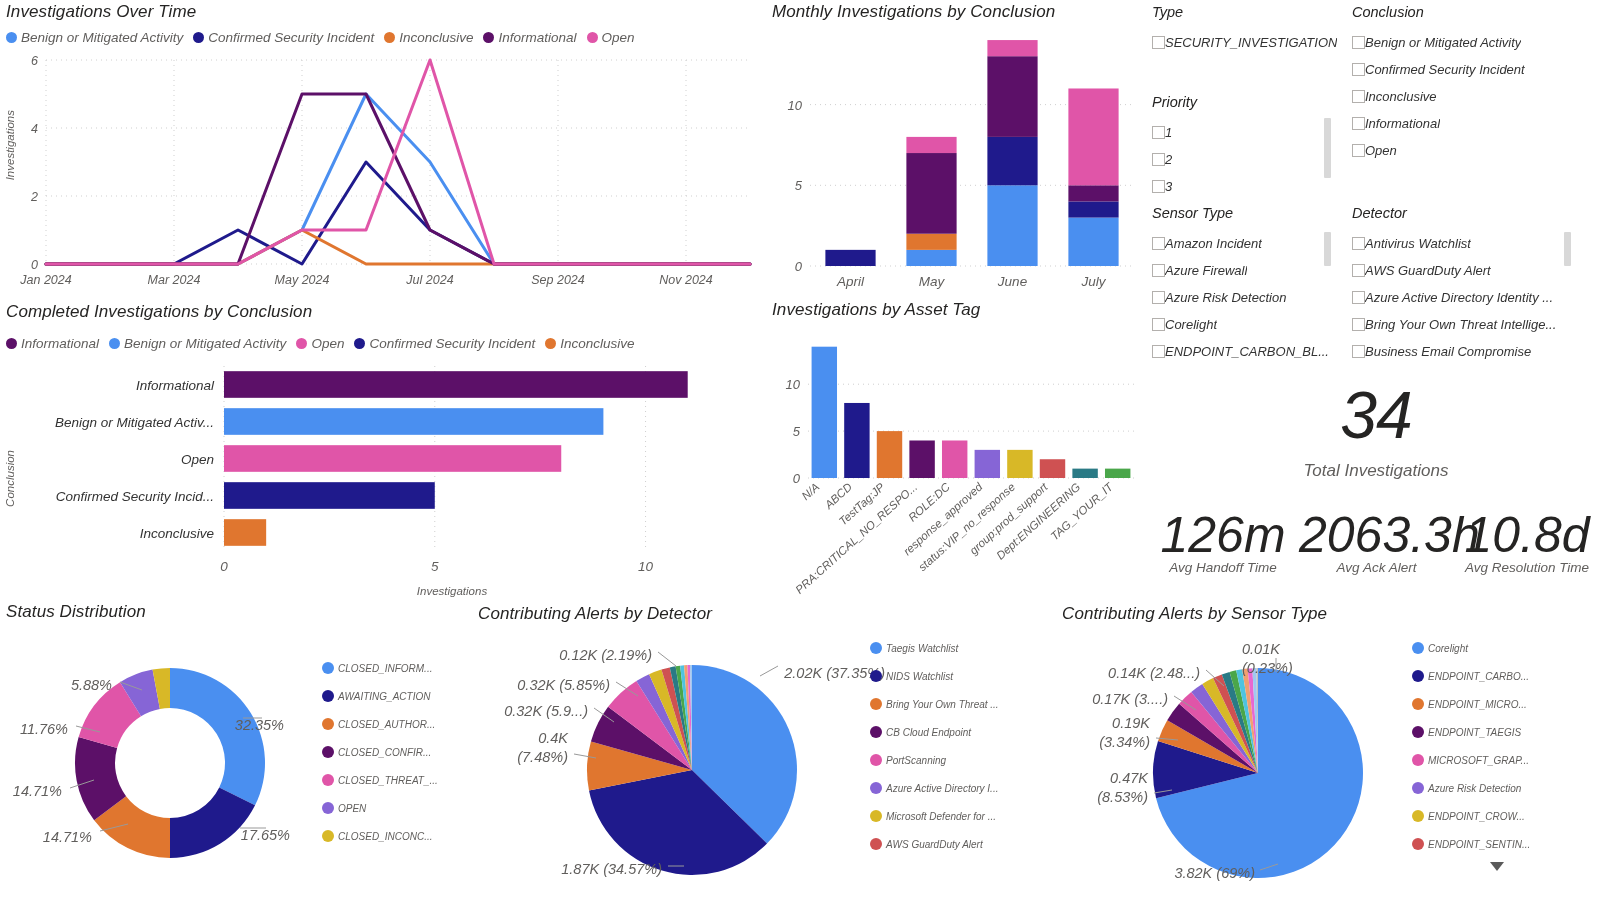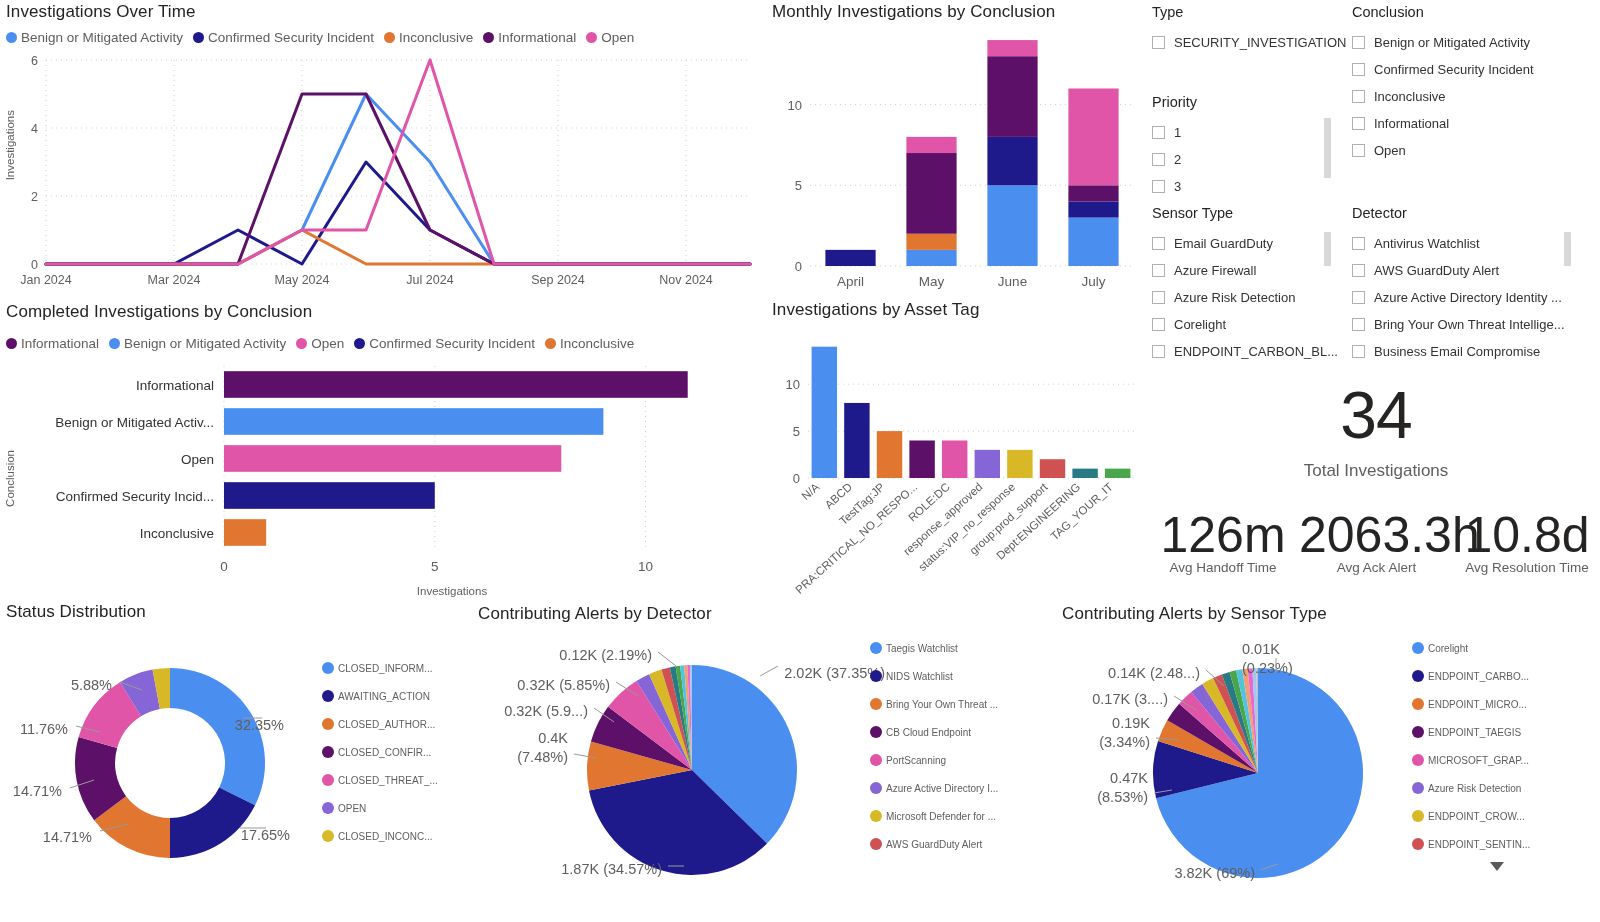--- a/index.html
+++ b/index.html
@@ -3,35 +3,35 @@
 <meta charset="utf-8">
 <style>
   * { box-sizing: border-box; margin: 0; padding: 0; }
   html, body {
     width: 1600px; height: 922px;
     background: #fff;
     font-family: "Liberation Sans", sans-serif;
     color: #252423;
     overflow: hidden;
   }
-  .dash { position: relative; width: 1600px; height: 922px; }
+  .dash { position: relative; width: 1600px; height: 922px; font-style: italic; }
   .panel { position: absolute; background: #fff; }
   .ptitle {
     font-size: 17px; font-weight: 400; color: #252423;
     letter-spacing: .1px; white-space: nowrap;
   }
   .legend-row { display: flex; align-items: center; gap: 10px; flex-wrap: nowrap; }
   .leg { display: flex; align-items: center; gap: 4px; font-size: 13.5px; color: #605e5c; white-space: nowrap; }
   .dot { width: 11px; height: 11px; border-radius: 50%; flex: 0 0 auto; }
   .axislabel { font-size: 11.5px; color: #605e5c; }
   .vaxis { font-size: 11.5px; color: #605e5c; writing-mode: vertical-rl; transform: rotate(180deg); }
 
   
   .filter-h { font-size: 14.5px; color: #252423; font-weight: 400; margin-bottom: 9px;}
-  .fitem { display: flex; align-items: center; gap: 9px; height: 27px; }
+  .fitem { display: flex; align-items: center; height: 27px; }
   .cbx { width: 13px; height: 13px; border: 1px solid #b3b0ad; background: #fff; flex: 0 0 auto; }
   .flab { font-size: 13px; color: #333; white-space: nowrap; overflow: hidden; text-overflow: ellipsis; }
   .fscroll { position: absolute; width: 7px; background: #d8d8d8; border-radius: 1px;}
 
   
   .kpi-big { font-size: 66px; font-weight: 400; letter-spacing: -1px; text-align: center; line-height: 1; color: #252423; }
   .kpi-big-lab { font-size: 17px; color: #605e5c; text-align: center; margin-top: 13px; }
   .kpi-m { font-size: 50px; font-weight: 400; text-align: center; line-height: 1; color: #252423; }
   .kpi-m-lab { font-size: 13.5px; color: #605e5c; text-align: center; }
   .legend-v { display: flex; flex-direction: column; gap: 0px; }
@@ -234,21 +234,21 @@
           </div>
         </div>
     </div>
     <div class="fscroll" style="left:172px;top:118px;height:60px;"></div>
 
     <div style="position:absolute;left:0;top:205px;width:200px;">
       <div class="filter-h">Sensor Type</div>
       <div id="f-sensor">
           <div class="fitem">
             <span class="cbx"></span>
-            <span class="flab">Email GuardDuty</span>
+            <span class="flab">Amazon Incident</span>
           </div>
           <div class="fitem">
             <span class="cbx"></span>
             <span class="flab">Azure Firewall</span>
           </div>
           <div class="fitem">
             <span class="cbx"></span>
             <span class="flab">Azure Risk Detection</span>
           </div>
           <div class="fitem">

